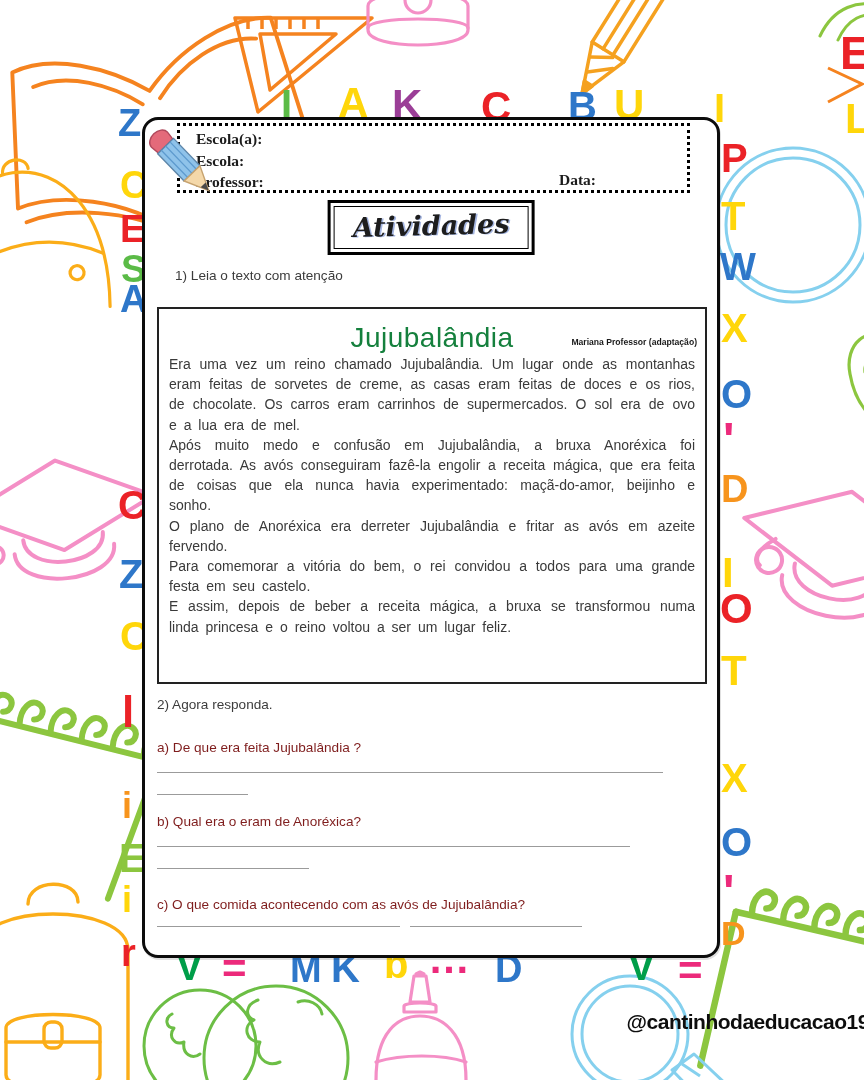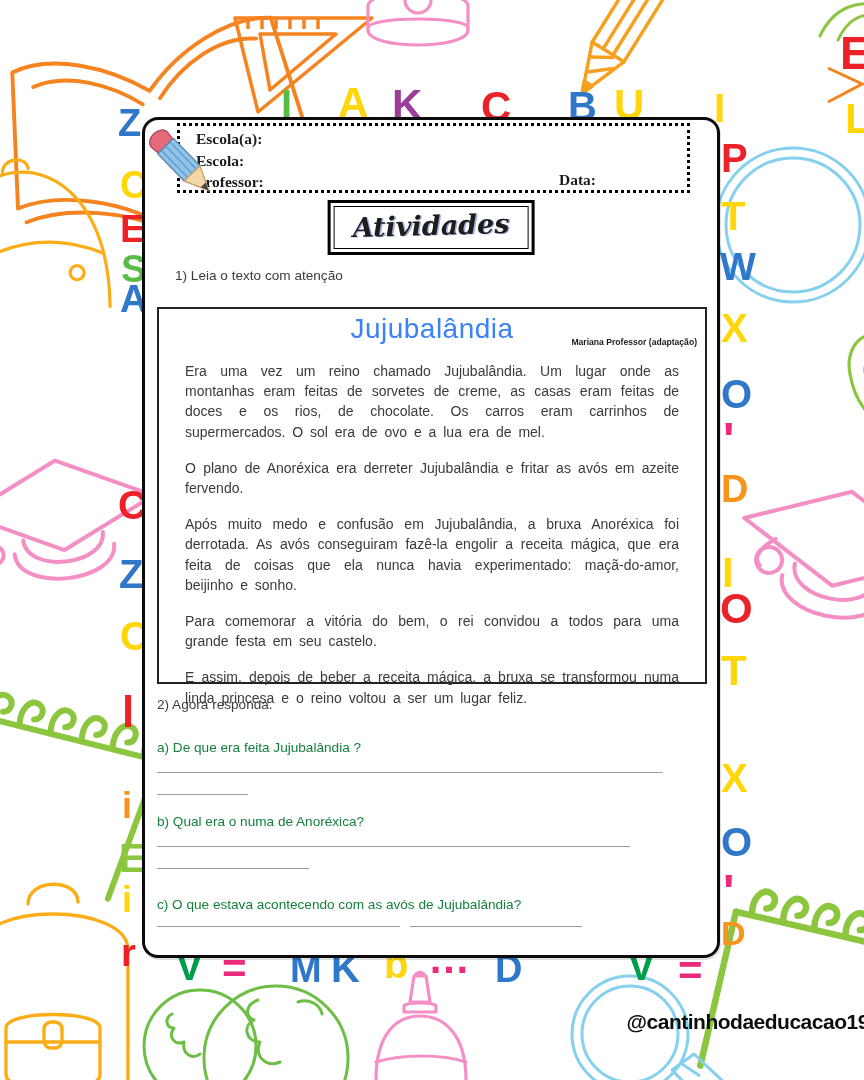--- a/index.html
+++ b/index.html
@@ -19,25 +19,25 @@
   #date-label{position:absolute;left:379px;top:45px;font-family:"Liberation Serif",serif;font-weight:700;
          font-size:15.5px;color:#1c1c1c;}
   #pencil-clip{position:absolute;left:1px;top:2px;z-index:6;}
   #banner{position:absolute;left:50%;top:86px;transform:translateX(-50%);border:1.5px solid #000;
           outline:3.5px solid #000;outline-offset:3px;padding:3px 18px 7px 18px;background:#fff;}
   #banner span{font-family:"DejaVu Serif",serif;font-style:italic;font-weight:700;font-size:27px;color:#1d1d1d;
           text-shadow:1.6px .5px 0 rgba(90,120,200,.55);display:inline-block;transform:rotate(-1.5deg);}
   #instr1{position:absolute;left:30px;top:148px;font-size:13.6px;color:#3c3c3c;}
   #storybox{position:absolute;left:12px;top:187px;width:550px;height:377px;border:2px solid #222;
             box-sizing:border-box;padding:2px 10px 0 10px;}
-  #story-title{text-align:center;font-size:28px;letter-spacing:.5px;color:#3b82f6;margin-top:2px;}
+  #story-title{text-align:center;font-size:28px;letter-spacing:.5px;color:#15803d;margin-top:11px;}
   #story-author{position:absolute;right:8px;top:28px;font-size:8.6px;font-weight:700;color:#1a1a1a;}
-  #story-paragraphs p{margin:16px;font-size:14px;line-height:20.2px;color:#3a3a3a;text-align:justify;word-spacing:3px;}
+  #story-paragraphs p{margin:0;font-size:14px;line-height:20.2px;color:#3a3a3a;text-align:justify;word-spacing:3px;}
   #instr2{position:absolute;left:12px;top:577px;font-size:13.6px;color:#3c3c3c;}
-  .qlabel{position:absolute;left:12px;font-size:13.6px;color:#15803d;text-align:center;}
+  .qlabel{position:absolute;left:12px;font-size:13.6px;color:#7f1d1d;text-align:center;}
   .aline{position:absolute;height:0;border-top:1.5px solid #9b9b9b;}
   #watermark{position:absolute;left:16px;width:100%;top:1010px;text-align:right;z-index:7;
              font-size:21px;font-weight:700;letter-spacing:-.5px;color:#0d0d0d;}
 </style>
 </head>
 <body>
 
 <div id="stage">
 
   <div class="d" style="left:-20px;top:0px;transform:rotate(-10deg);z-index:1">
@@ -274,38 +274,38 @@
       <span>Atividades</span>
     </div>
 
     <div id="instr1">1) Leia o texto com atenção</div>
 
     <div id="storybox">
       <div id="story-title">Jujubalândia</div>
       <div id="story-author">Mariana Professor (adaptação)</div>
       <div id="story-paragraphs">
           <p>Era uma vez um reino chamado Jujubalândia. Um lugar onde as montanhas eram feitas de sorvetes de creme, as casas eram feitas de doces e os rios, de chocolate. Os carros eram carrinhos de supermercados. O sol era de ovo e a lua era de mel.</p>
+          <p>Após muito medo e confusão em Jujubalândia, a bruxa Anoréxica foi derrotada. As avós conseguiram fazê-la engolir a receita mágica, que era feita de coisas que ela nunca havia experimentado: maçã-do-amor, beijinho e sonho.</p>
           <p>O plano de Anoréxica era derreter Jujubalândia e fritar as avós em azeite fervendo.</p>
-          <p>Após muito medo e confusão em Jujubalândia, a bruxa Anoréxica foi derrotada. As avós conseguiram fazê-la engolir a receita mágica, que era feita de coisas que ela nunca havia experimentado: maçã-do-amor, beijinho e sonho.</p>
           <p>Para comemorar a vitória do bem, o rei convidou a todos para uma grande festa em seu castelo.</p>
           <p>E assim, depois de beber a receita mágica, a bruxa se transformou numa linda princesa e o reino voltou a ser um lugar feliz.</p>
         </div>
     </div>
 
     <div id="instr2">2) Agora responda.</div>
 
     <div class="qlabel" style="top:620px">a) De que era feita Jujubalândia ?</div>
     <div class="aline" style="left:12px;top:652px;width:506px"></div>
     <div class="aline" style="left:12px;top:674px;width:91px"></div>
 
-    <div class="qlabel" style="top:694px">b) Qual era o numa de Anoréxica?</div>
+    <div class="qlabel" style="top:694px">b) Qual era o eram de Anoréxica?</div>
     <div class="aline" style="left:12px;top:726px;width:473px"></div>
     <div class="aline" style="left:12px;top:748px;width:152px"></div>
 
-    <div class="qlabel" style="top:777px">c) O que estava acontecendo com as avós de Jujubalândia?</div>
+    <div class="qlabel" style="top:777px">c) O que comida acontecendo com as avós de Jujubalândia?</div>
     <div class="aline" style="left:12px;top:806px;width:243px"></div>
     <div class="aline" style="left:265px;top:806px;width:172px"></div>
 
   </div>
 
   <div id="watermark">@cantinhodaeducacao198</div>
 
 </div>
 
 </body></html>

